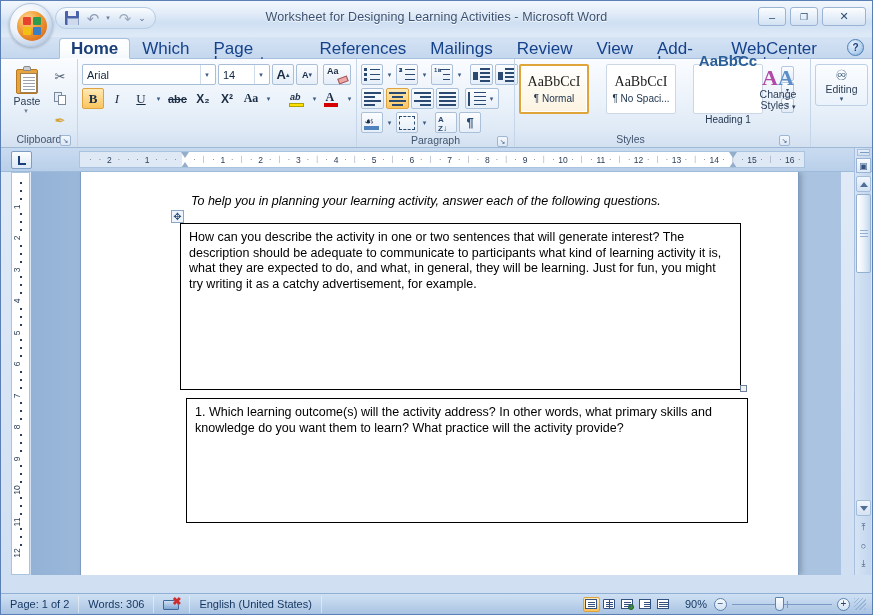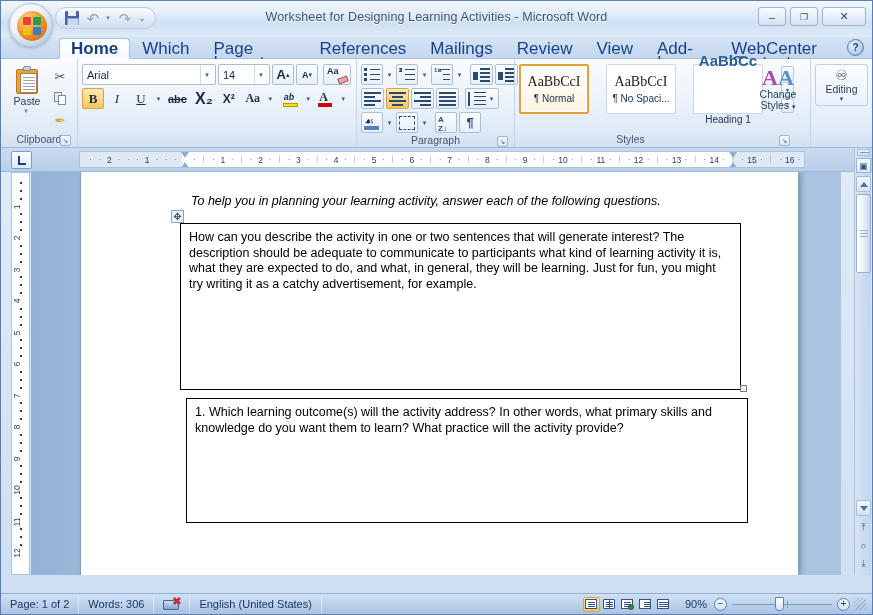--- a/index.html
+++ b/index.html
@@ -531,30 +531,30 @@
               <span class="b-ital">I</span>
             </div>
             <div class="rbtn">
               <span class="b-und">U</span>
             </div>
             <div class="mini-caret">▾</div>
             <div class="rbtn">
               <span class="b-strike">abc</span>
             </div>
             <div class="rbtn">
-              <span style="font-weight:bold;font-size:16px">X₂</span>
+              <span style="font-weight:bold;font-size:12px">X₂</span>
             </div>
             <div class="rbtn">
               <span style="font-weight:bold;font-size:12px">X²</span>
             </div>
             <div class="rbtn">
               <span style="font-weight:bold;font-size:12px;font-family:'Liberation Serif',serif">Aa</span>
             </div>
             <div class="mini-caret">▾</div>
-            <div class="rbtn" style="margin-left:3px">
+            <div class="rbtn" style="margin-left:11px">
               <span class="hl-ico">
                 <span class="pen">ab</span>
                 <span class="hl-bar"></span>
               </span>
             </div>
             <div class="mini-caret">▾</div>
             <div class="rbtn">
               <span class="fc-ico">
                 <span class="A">A</span>
                 <span class="fc-bar"></span>

